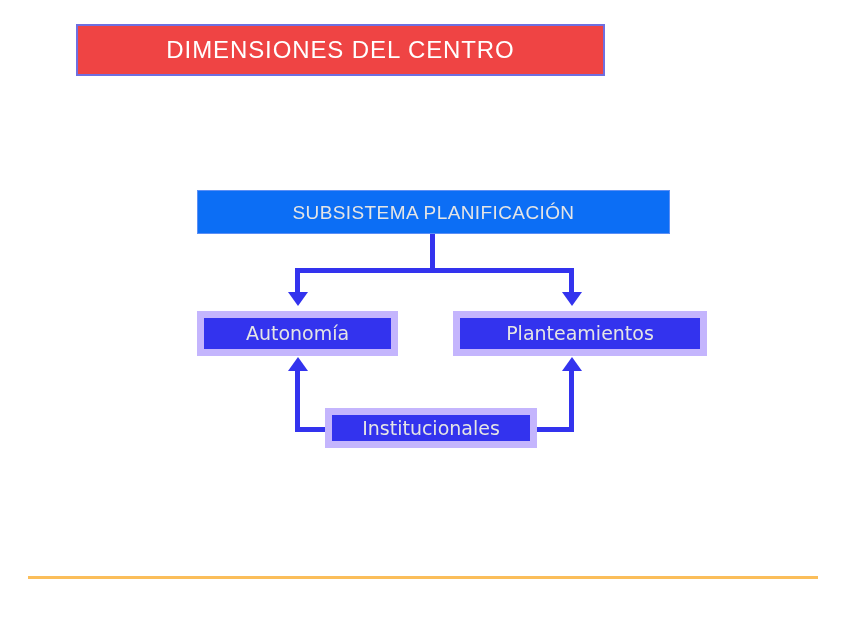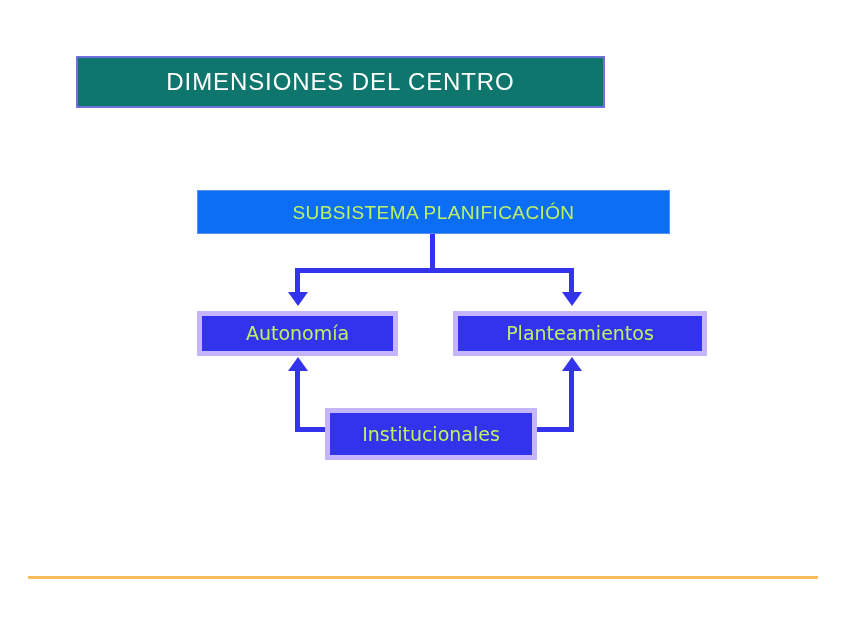--- a/index.html
+++ b/index.html
@@ -19,24 +19,24 @@
     width: 848px;
     height: 636px;
     background: #ffffff;
     overflow: hidden;
   }
 
   
   #title-banner {
     position: absolute;
     left: 76px;
-    top: 56px;
+    top: 24px;
     width: 529px;
     height: 52px;
-    background: #0f766e;
+    background: #ef4444;
     border: 2px solid #6f6fe0;
     box-sizing: border-box;
     display: flex;
     align-items: center;
     justify-content: center;
   }
   #title-text {
     color: #ffffff;
     font-family: "Liberation Sans", sans-serif;
     font-size: 24px;
@@ -46,21 +46,21 @@
     line-height: 1;
   }
 
   
   .node {
     position: absolute;
     box-sizing: border-box;
     display: flex;
     align-items: center;
     justify-content: center;
-    color: #bef264;
+    color: #e5e5e5;
     line-height: 1;
     white-space: nowrap;
     z-index: 3;
   }
 
   
   #node-root {
     left: 197px;
     top: 190px;
     width: 473px;
@@ -68,27 +68,27 @@
     background: #0c6ef5;
     border: 1px solid #5c8ff5;
     font-family: "Liberation Sans", sans-serif;
     font-size: 19px;
     letter-spacing: 0.4px;
   }
 
   
   .node-leaf {
     background: #3333ee;
-    border: 5px solid #c4b5fd;
+    border: 7px solid #c4b5fd;
     font-family: "DejaVu Sans", sans-serif;
     font-size: 19px;
   }
   #node-autonomia      { left: 197px; top: 311px; width: 201px; height: 45px; }
   #node-planteamientos { left: 453px; top: 311px; width: 254px; height: 45px; }
-  #node-institucionales{ left: 325px; top: 408px; width: 212px; height: 52px; }
+  #node-institucionales{ left: 325px; top: 408px; width: 212px; height: 40px; }
 
   
   .conn {
     position: absolute;
     background: #3333ee;
     z-index: 1;
   }
   .arrowhead {
     position: absolute;
     width: 0;

